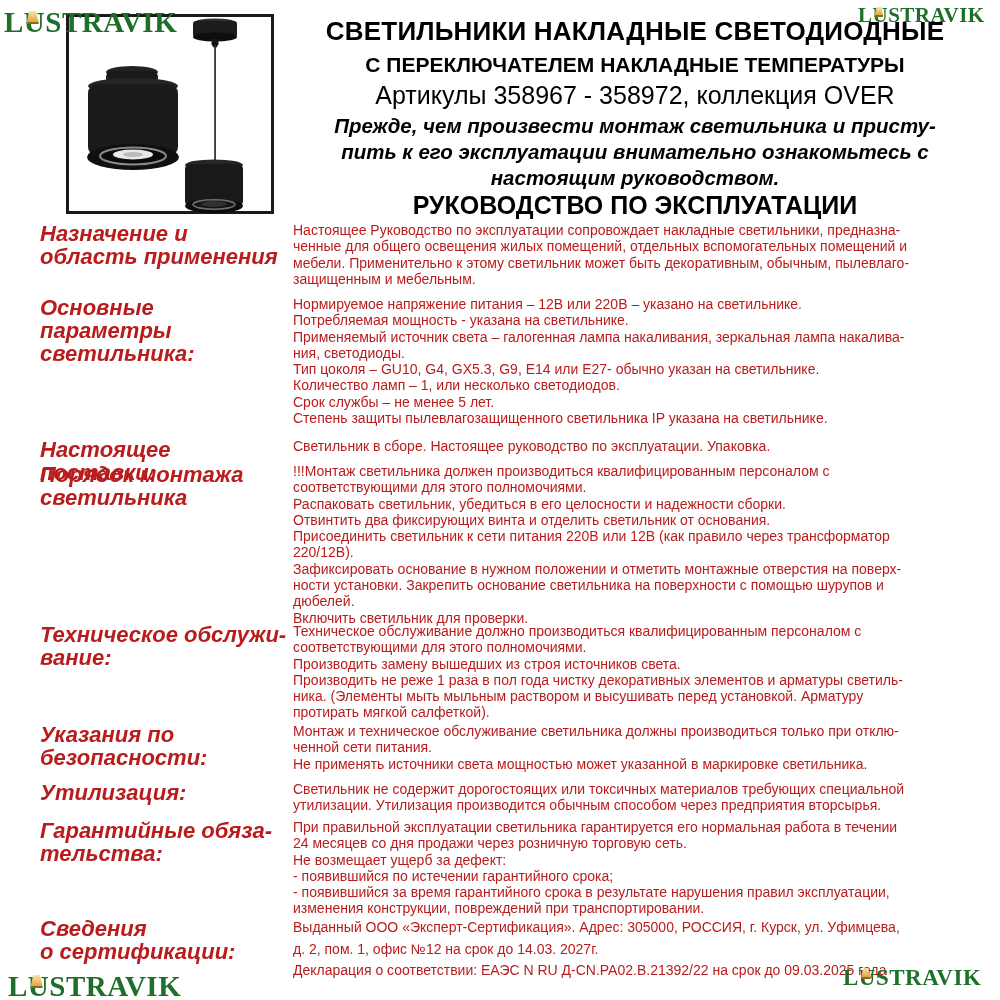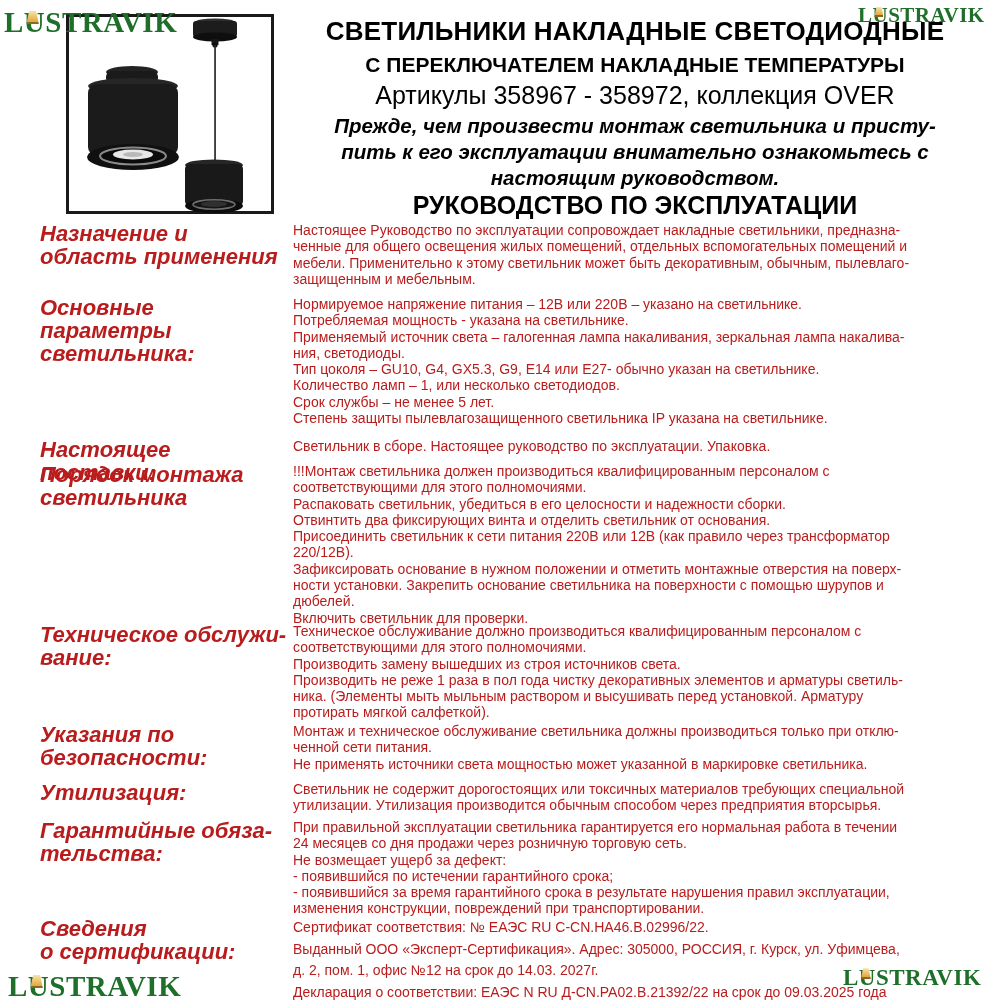--- a/index.html
+++ b/index.html
@@ -194,18 +194,17 @@
 Не возмещает ущерб за дефект:
 - появившийся по истечении гарантийного срока;
 - появившийся за время гарантийного срока в результате нарушения правил эксплуатации,
 изменения конструкции, повреждений при транспортировании.</div>
 </div>
 
 <div class="sec s8">
   <div class="lbl ml">Сведения
 о сертификации:</div>
   <div class="bod cert">
-    <div class="line"><span class="b">Сертификат соответствия:</span><span> № ЕАЭС RU C-CN.HA46.B.02996/22.</span></div>
     <div class="line ml">Выданный ООО «Эксперт-Сертификация». Адрес: 305000, РОССИЯ, г. Курск, ул. Уфимцева,
 д. 2, пом. 1, офис №12 на срок до 14.03. 2027г.</div>
     <div class="line"><span class="b">Декларация о соответствии:</span><span> ЕАЭС N RU Д-CN.PA02.B.21392/22 на срок до 09.03.2025 года</span></div>
   </div>
 </div>
 
 </body></html>

